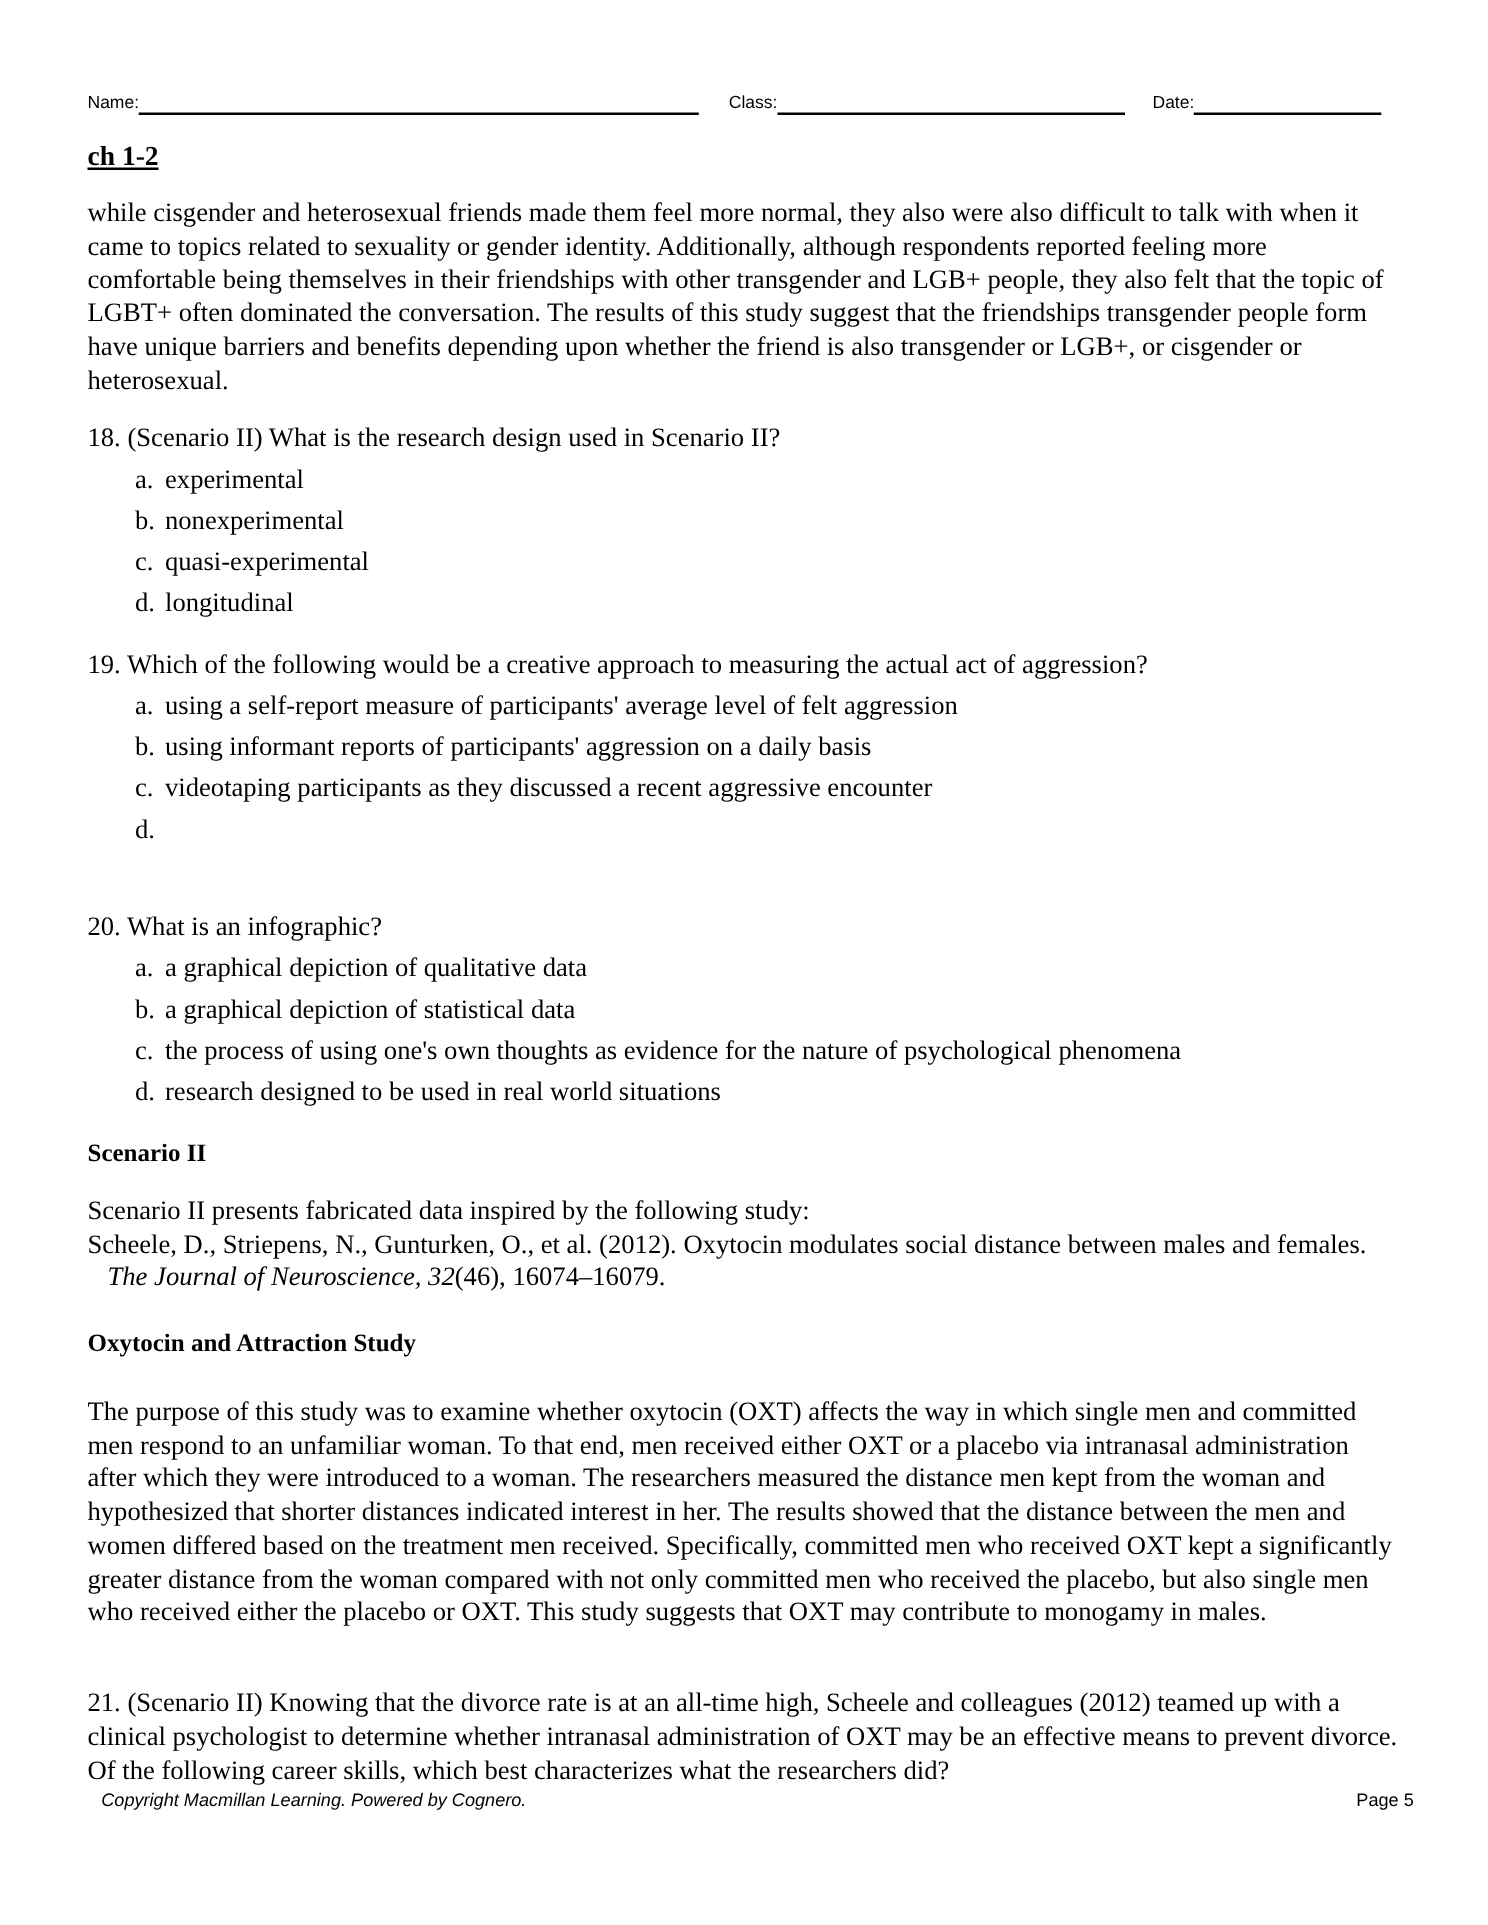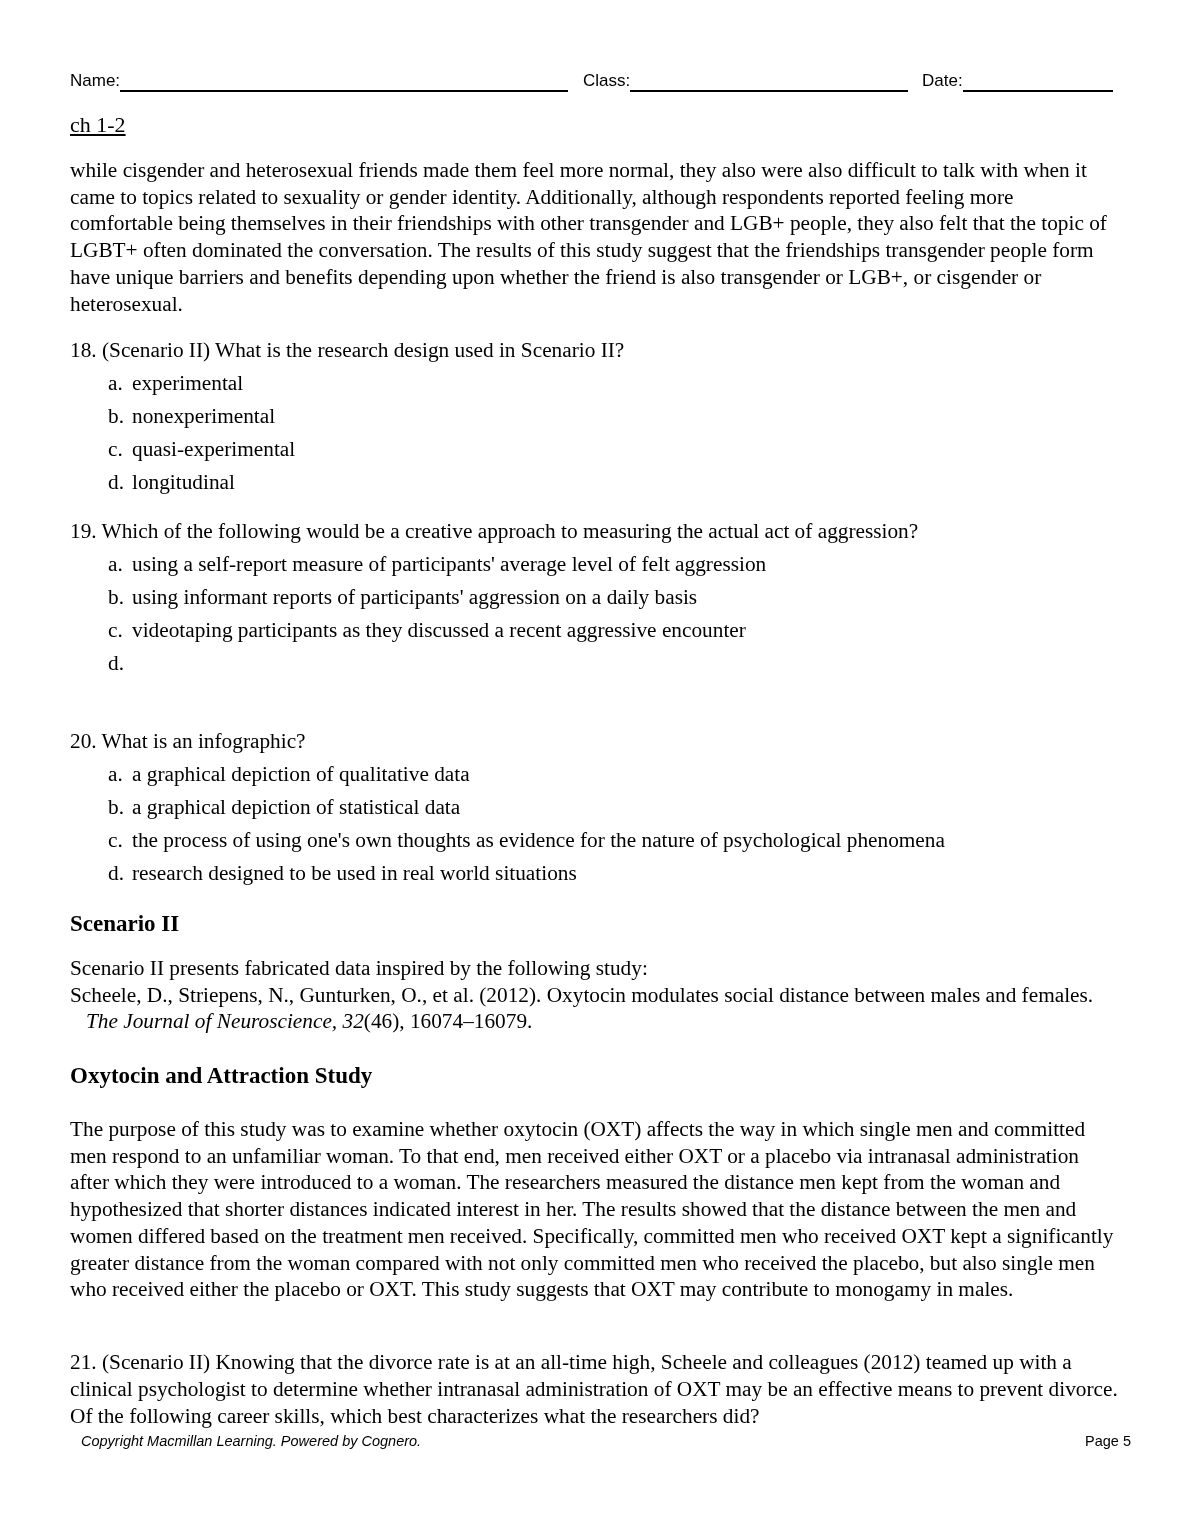--- a/index.html
+++ b/index.html
@@ -3,52 +3,52 @@
 <meta charset="utf-8">
 <style>
   html, body { margin: 0; padding: 0; background: #ffffff; }
   body {
     width: 1190px; height: 1540px; position: relative; overflow: hidden;
     font-family: "Liberation Serif", "DejaVu Serif", serif;
     color: #000;
   }
   .header {
     position: absolute; top: 70px; left: 70px; width: 1050px; height: 26px;
-    font-family: "Liberation Sans", "DejaVu Sans", sans-serif; font-size: 17px;
+    font-family: "Liberation Sans", "DejaVu Sans", sans-serif; font-size: 14px;
   }
   .hfield { position: absolute; top: 0; display: flex; align-items: flex-end; }
   .hfield .hlabel { line-height: 22px; }
   .hfield .hline { border-bottom: 2px solid #000; height: 20px; }
   #f-name { left: 0; }
   #f-name .hline { width: 448px; }
   #f-class { left: 513px; }
   #f-class .hline { width: 278px; }
   #f-date { left: 852px; }
   #f-date .hline { width: 150px; }
 
   .doc-title {
     position: absolute; top: 112px; left: 70px;
-    font-weight: normal; font-size: 22px; text-decoration: underline; text-align: center;
+    font-weight: bold; font-size: 22px; text-decoration: underline; text-align: center;
   }
   .para {
     position: absolute; left: 70px; width: 1050px;
     font-size: 21.3px; line-height: 26.7px; margin: 0;
   }
   .question { position: absolute; left: 70px; width: 1060px; font-size: 21.3px; }
   .q-stem { line-height: 27px; margin: 0; }
   .q-options { list-style: none; margin: 0; padding: 0; }
   .q-option {
     display: flex; line-height: 27px; margin-top: 6px; padding-left: 38px;
   }
   .q-option .opt-letter { width: 24px; flex: none; }
   .q-option .opt-text { flex: 1; }
   .q-option.multi .opt-text { max-width: 920px; }
 
   .heading-bold {
-    position: absolute; left: 70px; font-weight: bold; font-size: 23px; line-height: 27px;
+    position: absolute; left: 70px; font-weight: bold; font-size: 20px; line-height: 27px;
   }
   .footer {
     position: absolute; top: 1433px; left: 81px; width: 1050px;
     font-family: "Liberation Sans", "DejaVu Sans", sans-serif; font-size: 14.5px;
   }
   .footer .copyright { position: absolute; left: 0; top: 0; font-style: italic; text-align: center; }
   .footer .page-num { position: absolute; right: 0; top: 0; }
   em { font-style: italic; margin-left: 16px; }
 </style>
 </head>

